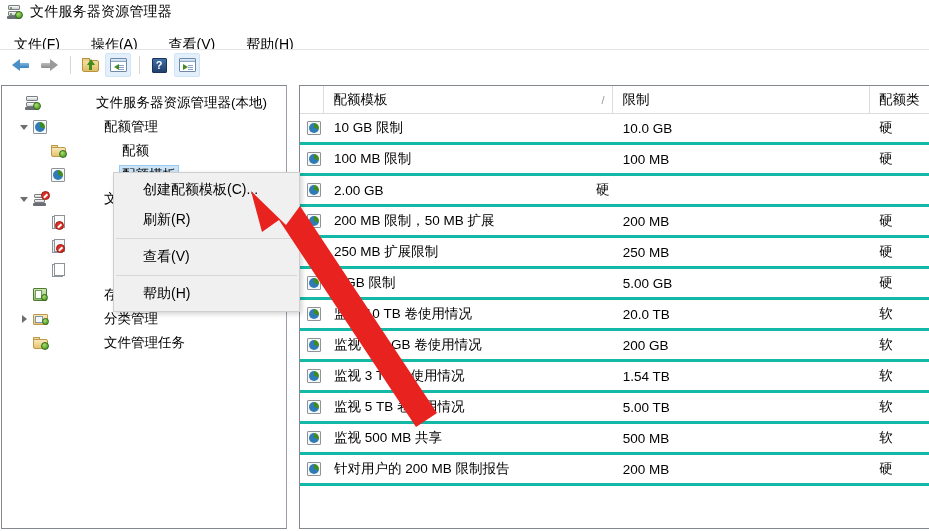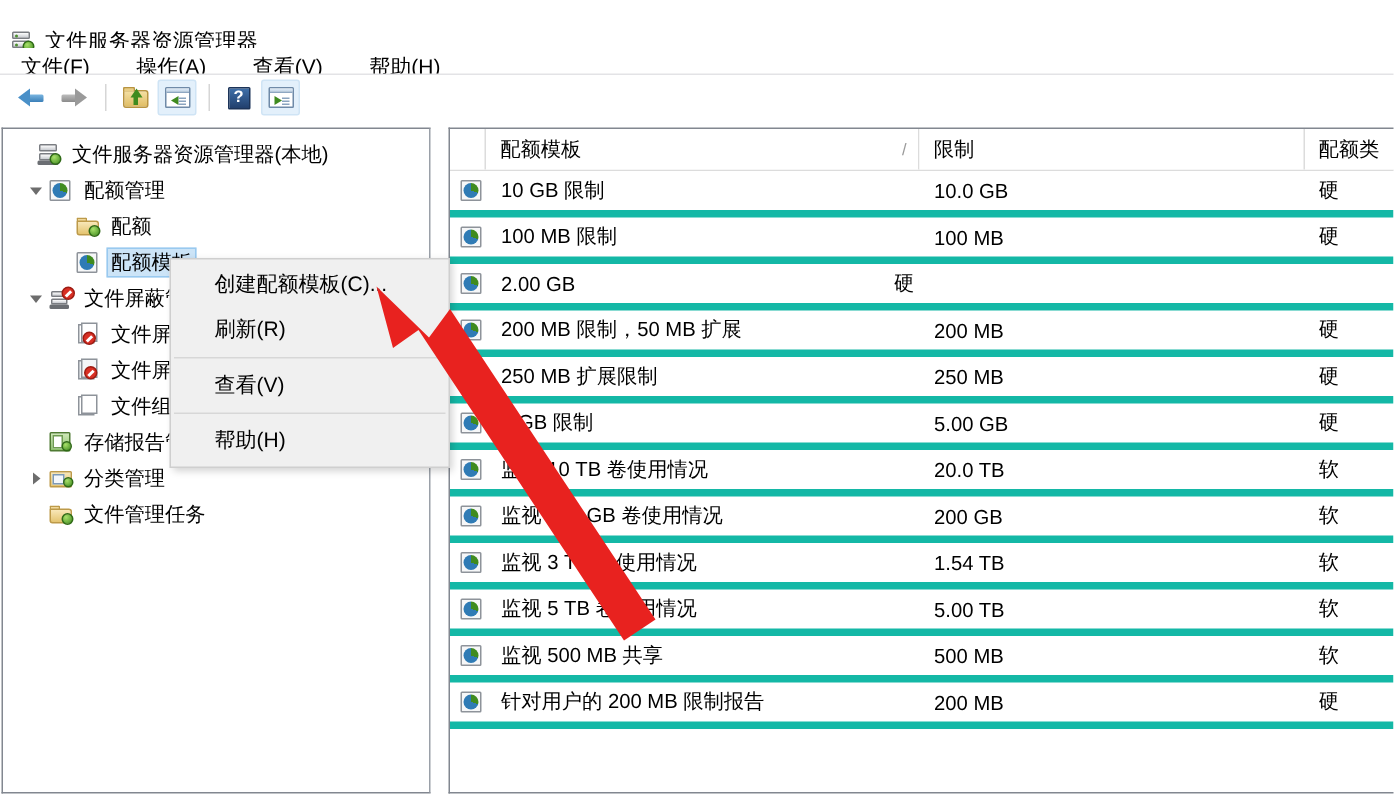--- a/index.html
+++ b/index.html
@@ -10,21 +10,21 @@
     font-size:13px;
     color:#000000;
     overflow:hidden;
     position:relative;
     -webkit-font-smoothing:antialiased;
   }
   
   #titlebar{
     position:absolute;left:0;top:0;width:929px;height:24px;
     background:#ffffff;
-    display:flex;align-items:center;margin-top:16px;
+    display:flex;align-items:center;
   }
   #titlebar .ico{width:22px;height:18px;margin-left:4px;position:relative;flex:0 0 auto;}
   #titlebar .title{font-size:14px;color:#000;margin-left:4px;letter-spacing:0.2px;}
   
   .svr{position:absolute;left:3px;top:1px;width:15px;height:15px;}
   .svr .b1{position:absolute;left:1px;top:1px;width:12px;height:5px;background:linear-gradient(#fdfdfd,#c9ccd1);border:1px solid #7a7d82;border-radius:1px;box-sizing:border-box;}
   .svr .b2{position:absolute;left:1px;top:7px;width:12px;height:5px;background:linear-gradient(#fdfdfd,#c9ccd1);border:1px solid #7a7d82;border-radius:1px;box-sizing:border-box;}
   .svr .base{position:absolute;left:0px;top:12px;width:14px;height:3px;background:#6b6e73;border-radius:1px;}
   .svr .dot{position:absolute;left:2.5px;top:2.5px;width:2px;height:2px;background:#4d8f2f;border-radius:50%;}
   .svr .dot2{position:absolute;left:2.5px;top:8.5px;width:2px;height:2px;background:#4d8f2f;border-radius:50%;}
@@ -81,21 +81,21 @@
     background:#ffffff;border:1px solid #828790;border-right:none;box-sizing:border-box;
   }
   
   #tree{position:absolute;left:0;top:0;width:100%;padding-top:5px;box-sizing:border-box;}
   .trow{height:24px;display:flex;align-items:center;position:relative;white-space:nowrap;cursor:default;}
   .trow .tw{width:16px;height:16px;display:flex;align-items:center;justify-content:center;flex:0 0 auto;}
   .chev{width:0;height:0;position:relative;}
   .chev.down{border-left:4px solid transparent;border-right:4px solid transparent;border-top:5px solid #6d6d6d;}
   .chev.right{border-top:4px solid transparent;border-bottom:4px solid transparent;border-left:5px solid #6d6d6d;}
   .trow .ticon{width:18px;height:16px;flex:0 0 auto;position:relative;margin-right:3px;}
-  .trow .tlabel{font-size:13.5px;color:#000;padding:1px 3px;}
+  .trow .tlabel{font-size:13.5px;color:#000;padding:1px 3px;margin-left:48px;}
   .trow.sel .tlabel{background:#cce4f7;border:1px solid #99c9ef;padding:0px 2px;}
   
   .ic-root{position:absolute;left:1px;top:0px;width:16px;height:16px;}
   .ic-root .b1{position:absolute;left:1px;top:1px;width:12px;height:5px;background:linear-gradient(#fdfdfd,#c9ccd1);border:1px solid #7a7d82;border-radius:1px;box-sizing:border-box;}
   .ic-root .b2{position:absolute;left:1px;top:7px;width:12px;height:5px;background:linear-gradient(#fdfdfd,#c9ccd1);border:1px solid #7a7d82;border-radius:1px;box-sizing:border-box;}
   .ic-root .base{position:absolute;left:0;top:12px;width:14px;height:3px;background:#6b6e73;border-radius:1px;}
   .ic-root .badge{position:absolute;left:8px;top:7px;width:8px;height:8px;border-radius:50%;background:radial-gradient(circle at 35% 30%,#a8e06a,#3f8b1f);border:1px solid #2f6a16;box-sizing:border-box;}
   .ic-quota{position:absolute;left:1px;top:1px;width:15px;height:14px;}
   .ic-quota .pg{position:absolute;left:0;top:0;width:14px;height:14px;background:#f6f7f8;border:1px solid #8e939a;box-sizing:border-box;border-radius:1px;}
   .ic-quota .pie{position:absolute;left:2px;top:2px;width:10px;height:10px;border-radius:50%;
@@ -120,21 +120,21 @@
   .ic-cls{position:absolute;left:1px;top:2px;width:15px;height:12px;}
   .ic-cls .bd{position:absolute;left:0;top:1px;width:15px;height:11px;background:linear-gradient(#f8e7b8,#e4c470);border:1px solid #bd9a49;border-radius:1px;box-sizing:border-box;}
   .ic-cls .pane{position:absolute;left:2px;top:3px;width:8px;height:7px;background:#f3f7fb;border:1px solid #7d99b5;box-sizing:border-box;}
   .ic-cls .gb{position:absolute;left:9px;top:5px;width:7px;height:7px;border-radius:50%;background:radial-gradient(circle at 35% 30%,#a8e06a,#3f8b1f);border:1px solid #2f6a16;box-sizing:border-box;}
   
   #lv-head{position:absolute;left:0;top:0;width:100%;height:28px;background:#ffffff;border-bottom:1px solid #dcdcdc;display:flex;box-sizing:border-box;}
   .hcell{display:flex;align-items:center;font-size:13.5px;color:#000;padding-left:9px;box-sizing:border-box;
          border-right:1px solid #dcdcdc;position:relative;background:#ffffff;}
   .hcell .sortind{position:absolute;right:8px;top:8px;font-size:11px;color:#9a9a9a;}
   #lv-body{position:absolute;left:0;top:28px;width:100%;bottom:0;overflow:hidden;}
-  .lrow{height:31px;display:flex;align-items:center;border-bottom:5px solid #14b8a6;box-sizing:border-box;}
+  .lrow{height:31px;display:flex;align-items:center;border-bottom:3px solid #14b8a6;box-sizing:border-box;}
   .lcell{font-size:13.5px;color:#000;box-sizing:border-box;padding-left:9px;display:flex;align-items:center;white-space:nowrap;}
   .lcell.c0{padding-left:6px;}
   .licon{width:18px;height:16px;position:relative;flex:0 0 auto;margin-right:8px;}
   
   #ctxmenu{
     position:absolute;left:113px;top:172px;width:187px;
     background:#f0f0f0;border:1px solid #cfcfcf;box-sizing:border-box;
     box-shadow:2px 2px 5px rgba(0,0,0,0.18);
     padding:2px 0;
     z-index:40;

